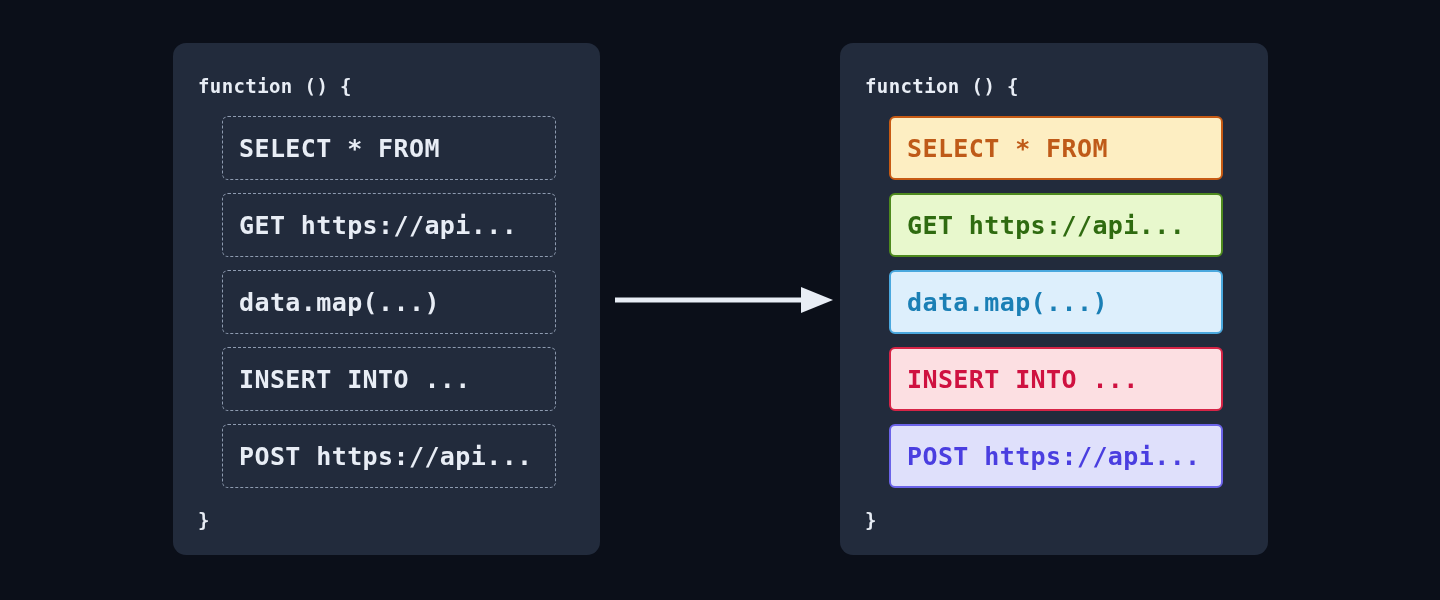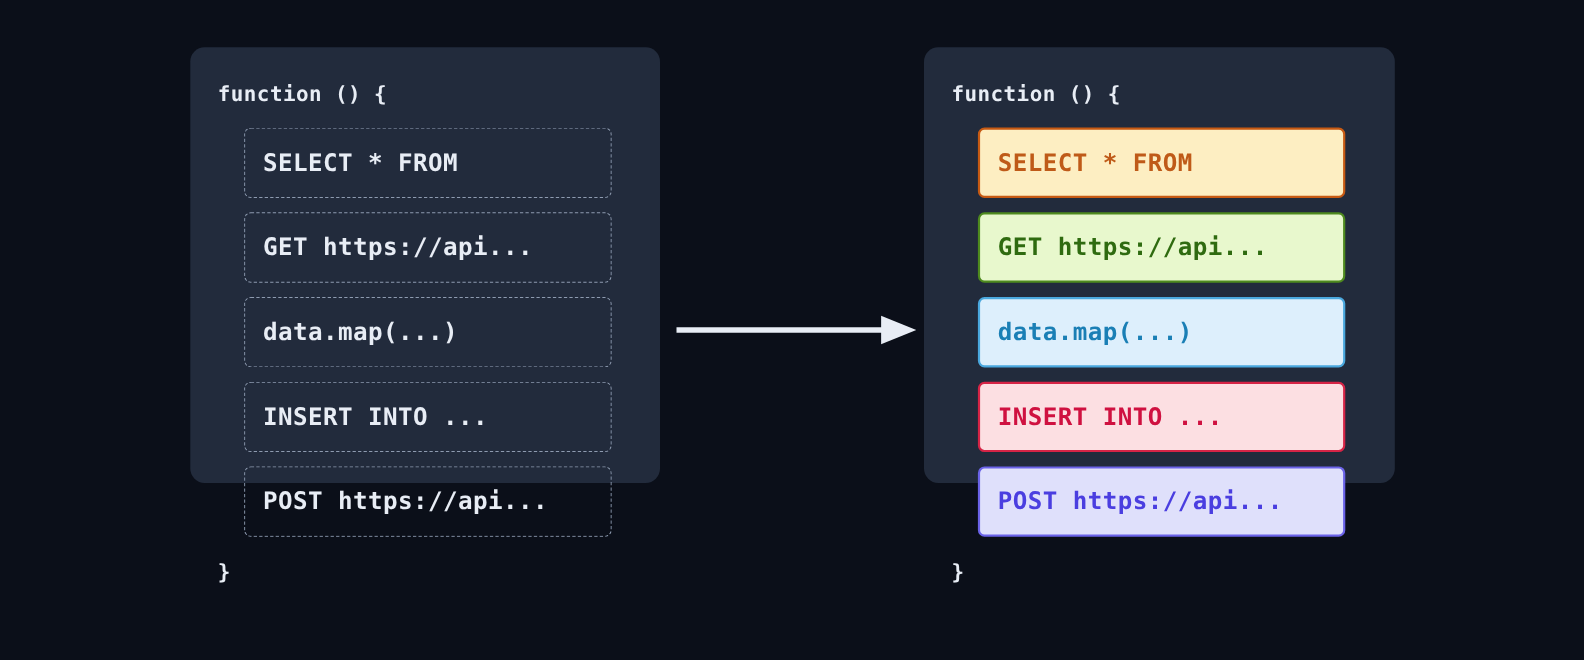--- a/index.html
+++ b/index.html
@@ -9,21 +9,21 @@
     font-family:"DejaVu Sans Mono","Liberation Mono",monospace;
     overflow:hidden;
     position:relative;
   }
   .stage { position:absolute; inset:0; }
 
   
   .panel {
     position:absolute;
     top:43px;
-    height:396px;
+    height:512px;
     background:#222b3c;
     border-radius:13px;
   }
   .panel-before { left:173px; width:427px; }
   .panel-after  { left:840px; width:428px; }
 
   .panel-head, .panel-foot {
     position:absolute;
     left:25px;
     color:#e8edf5;
@@ -42,21 +42,21 @@
     top:73px;
     width:334px;
   }
   .row {
     height:64px;
     margin-bottom:13px;
     border-radius:6px;
     display:flex;
     align-items:center;
     padding-left:16px;
-    font-size:22px;
+    font-size:25px;
     font-weight:bold;
     letter-spacing:0.4px;
     white-space:pre;
   }
   .row:last-child { margin-bottom:0; }
 
   
   .row-ghost {
     border:1.5px dashed #8e9bb0;
     color:#e8edf5;

